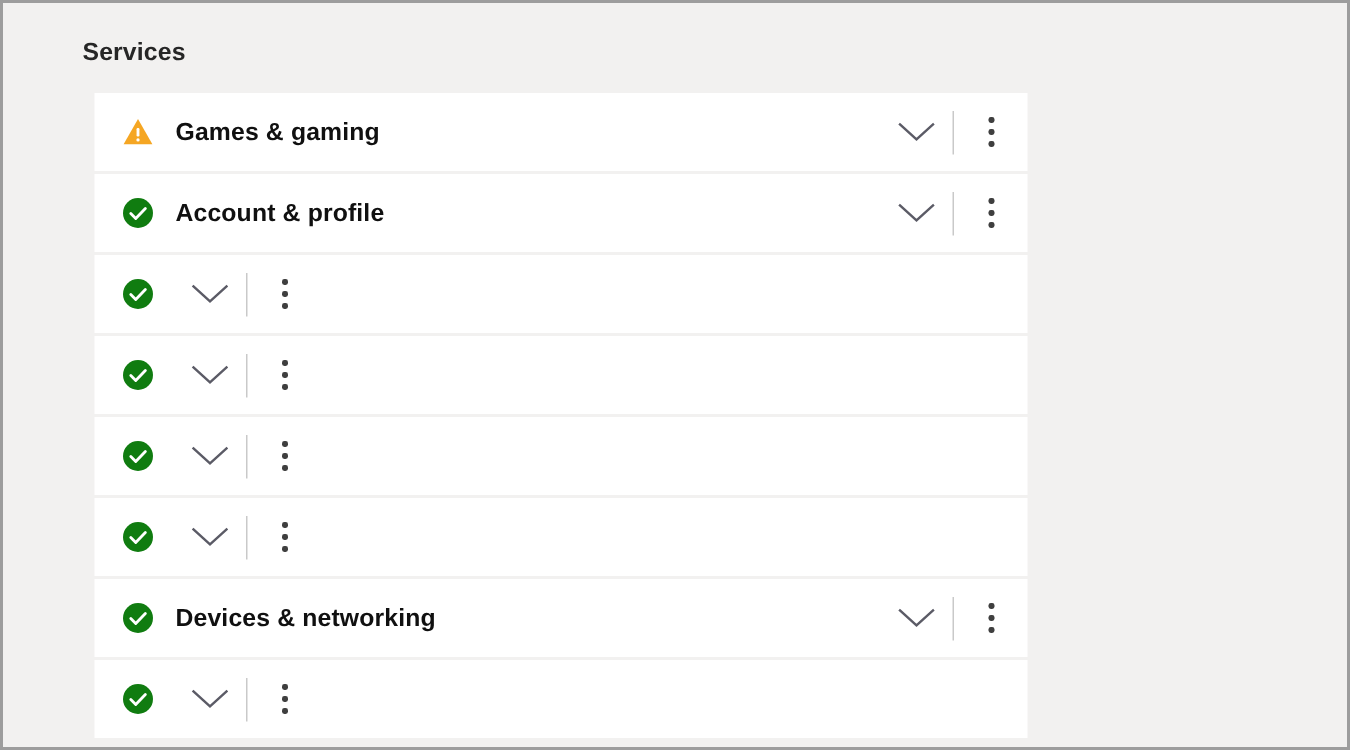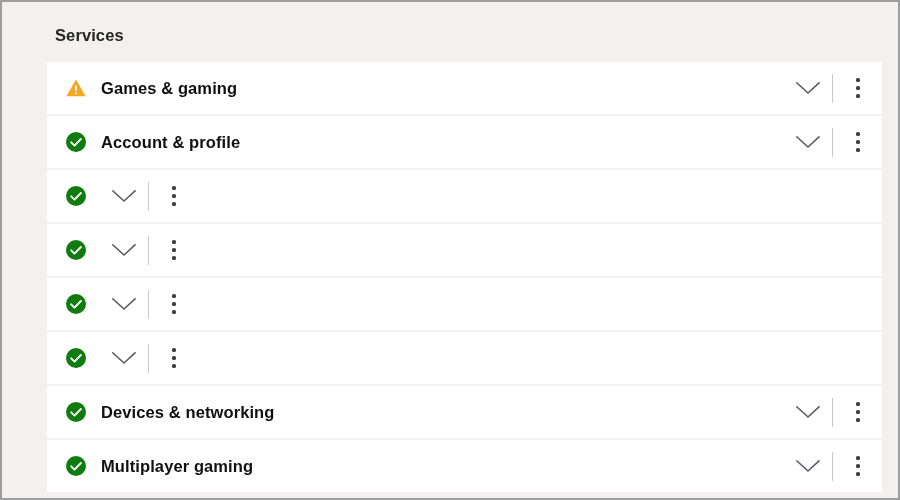--- a/index.html
+++ b/index.html
@@ -33,23 +33,23 @@
     top: 22px;
     font-size: 16.5px;
     line-height: 22px;
     color: #262626;
     letter-spacing: .1px;
     white-space: nowrap;
   }
 
   #services-list {
     position: absolute;
-    left: 45px;
+    left: 61px;
     top: 60px;
-    width: 835px;
+    width: 622px;
   }
 
   .service-row {
     position: relative;
     box-sizing: border-box;
     height: 52px;
     margin-bottom: 2px;
     background: #ffffff;
     display: flex;
     align-items: center;
@@ -310,21 +310,20 @@
           </button>
         </div>
       </div>
       <div class="service-row">
         <span class="status-icon" title="Up and running">
           <svg viewBox="0 0 22 22">
             <circle cx="11" cy="11" r="10" fill="#107c10"></circle>
             <path d="M6.2 11.3 L9.5 14.6 L15.9 8.0" fill="none" stroke="#ffffff" stroke-width="1.9" stroke-linecap="round" stroke-linejoin="round"></path>
           </svg>
         </span>
-        <span class="service-label">Multiplayer gaming</span>
         <div class="row-actions">
           <button class="expand-button" type="button" aria-label="Expand">
             <span>
               <svg width="26" height="16" viewBox="0 0 26 16">
                 <path d="M2 3 L13 13 L24 3" fill="none" stroke="#5b5b66" stroke-width="1.6" stroke-linecap="square"></path>
               </svg>
             </span>
           </button>
           <div class="action-divider"></div>
           <button class="more-button" type="button" aria-label="More options">

